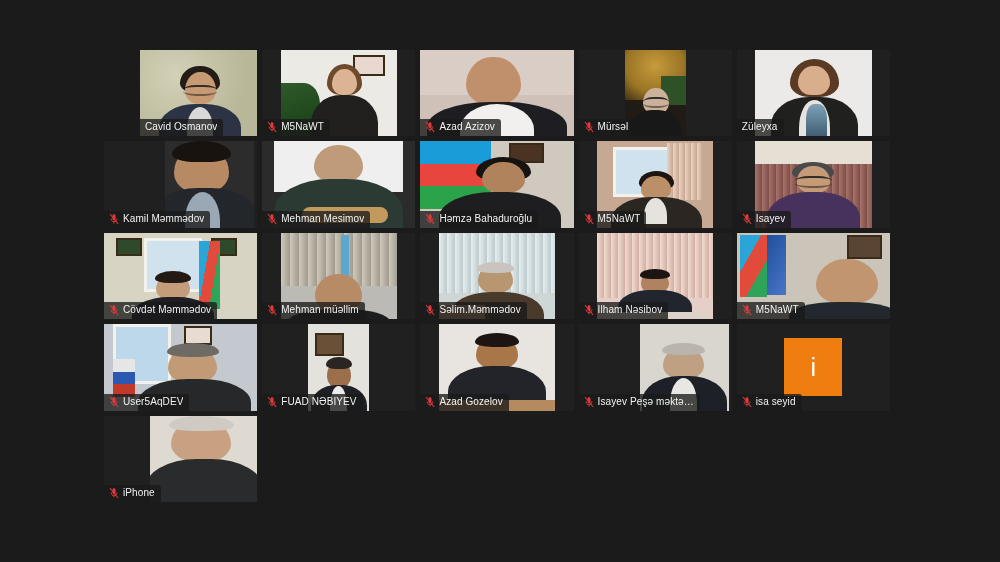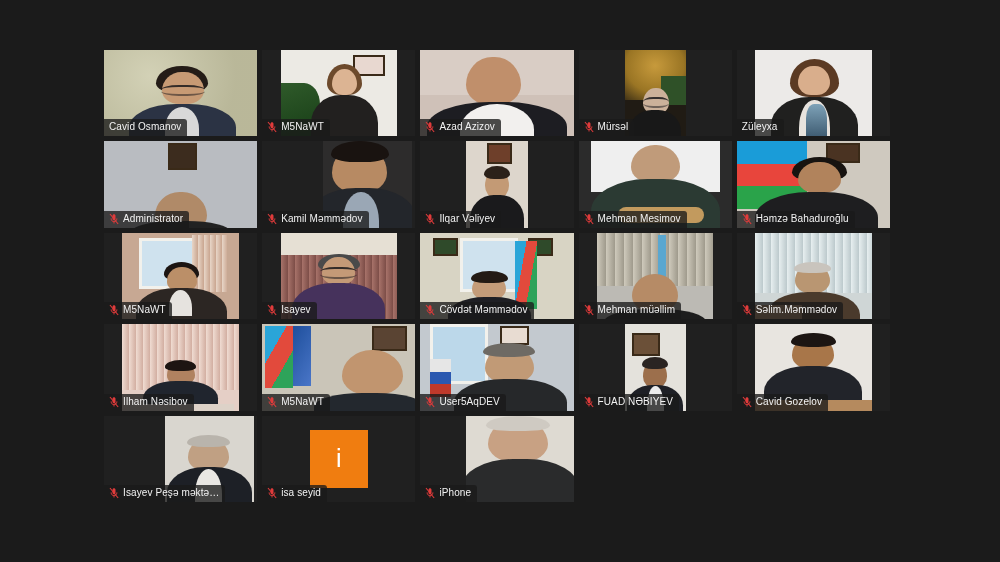--- a/index.html
+++ b/index.html
@@ -32,20 +32,21 @@
   }
   .tile {
     position: relative;
     background: #202020;
     overflow: hidden;
   }
   .tile.active {
     outline: 2px solid #e8f06a;
     outline-offset: -2px;
     box-shadow: inset 0 0 0 4px #7ee627;
+    margin-left: 36px;
   }
   .video {
     position: absolute;
     top: 0;
     bottom: 0;
     overflow: hidden;
   }
   .video.full { left: 0; right: 0; }
   .video.centerw { left: 12%; right: 12%; }
   .video.rightw { left: 30%; right: 0; }
@@ -223,37 +224,20 @@
         <div class="head" style="left:37%;top:18%;width:27%;height:34%;background:#d9ae8c"></div>
         <div class="torso" style="left:14%;top:54%;width:74%;height:52%;background:#20201f"></div>
         <div class="shirt" style="left:38%;top:58%;width:26%;height:46%;background:#e7e3de"></div>
         <div class="bg" style="left:44%;top:62%;width:18%;height:40%;background:linear-gradient(180deg,#7ea2b8,#3d5a70);border-radius:40% 40% 0 0"></div>
       </div>
       <div class="namebar">
         <span class="label">Züleyxa</span>
       </div>
     </div>
 
-    <div class="tile">
-      <div class="video full">
-        <div class="bg" style="background:#b9bcc1"></div>
-        <div class="pic-frame" style="left:42%;top:2%;width:16%;height:26%;background:#3c2c1e"></div>
-        <div class="head" style="left:33%;top:58%;width:34%;height:48%;background:#b08a68"></div>
-        <div class="torso" style="left:18%;top:92%;width:64%;height:20%;background:#222"></div>
-      </div>
-      <div class="namebar">
-        <svg class="mic-muted" viewBox="0 0 12 14">
-            <path d="M6 1.2c-1 0-1.8.8-1.8 1.8v3.6c0 1 .8 1.8 1.8 1.8s1.8-.8 1.8-1.8V3c0-1-.8-1.8-1.8-1.8z" fill="#e03b3b"></path>
-            <path d="M2.6 6.2v.6c0 1.9 1.5 3.4 3.4 3.4s3.4-1.5 3.4-3.4v-.6" stroke="#e03b3b" stroke-width="1.1" fill="none"></path>
-            <path d="M6 10.2v2.2" stroke="#e03b3b" stroke-width="1.1"></path>
-            <path d="M1.2 1L11 13" stroke="#e03b3b" stroke-width="1.3"></path>
-          </svg>
-        <span class="label">Administrator</span>
-      </div>
-    </div>
 
     <div class="tile">
       <div class="video rnarrow">
         <div class="bg" style="background:#2d2c2c"></div>
         <div class="head" style="left:10%;top:4%;width:62%;height:56%;background:#b78a63"></div>
         <div class="hair" style="left:8%;top:0%;width:66%;height:24%;background:#191310"></div>
         <div class="torso" style="left:-16%;top:54%;width:120%;height:56%;background:#23262b"></div>
         <div class="shirt" style="left:22%;top:58%;width:40%;height:48%;background:#9aa7b5"></div>
       </div>
       <div class="namebar">
@@ -261,38 +245,20 @@
             <path d="M6 1.2c-1 0-1.8.8-1.8 1.8v3.6c0 1 .8 1.8 1.8 1.8s1.8-.8 1.8-1.8V3c0-1-.8-1.8-1.8-1.8z" fill="#e03b3b"></path>
             <path d="M2.6 6.2v.6c0 1.9 1.5 3.4 3.4 3.4s3.4-1.5 3.4-3.4v-.6" stroke="#e03b3b" stroke-width="1.1" fill="none"></path>
             <path d="M6 10.2v2.2" stroke="#e03b3b" stroke-width="1.1"></path>
             <path d="M1.2 1L11 13" stroke="#e03b3b" stroke-width="1.3"></path>
           </svg>
         <span class="label">Kamil Məmmədov</span>
       </div>
     </div>
 
 
-    <div class="tile">
-      <div class="video narrow">
-        <div class="bg" style="background:#ddd6cc"></div>
-        <div class="pic-frame" style="left:34%;top:2%;width:34%;height:20%;background:#6e3f2a"></div>
-        <div class="head" style="left:30%;top:32%;width:40%;height:34%;background:#c39a75"></div>
-        <div class="hair" style="left:28%;top:28%;width:44%;height:16%;background:#2b2119"></div>
-        <div class="torso" style="left:6%;top:62%;width:88%;height:44%;background:#1a1a1c"></div>
-      </div>
-      <div class="namebar">
-        <svg class="mic-muted" viewBox="0 0 12 14">
-            <path d="M6 1.2c-1 0-1.8.8-1.8 1.8v3.6c0 1 .8 1.8 1.8 1.8s1.8-.8 1.8-1.8V3c0-1-.8-1.8-1.8-1.8z" fill="#e03b3b"></path>
-            <path d="M2.6 6.2v.6c0 1.9 1.5 3.4 3.4 3.4s3.4-1.5 3.4-3.4v-.6" stroke="#e03b3b" stroke-width="1.1" fill="none"></path>
-            <path d="M6 10.2v2.2" stroke="#e03b3b" stroke-width="1.1"></path>
-            <path d="M1.2 1L11 13" stroke="#e03b3b" stroke-width="1.3"></path>
-          </svg>
-        <span class="label">İlqar Vəliyev</span>
-      </div>
-    </div>
 
     <div class="tile">
       <div class="video full">
         <div class="bg" style="background:#2b2b2b"></div>
         <div class="bg" style="left:8%;top:0;width:84%;height:58%;background:#efefef"></div>
         <div class="head" style="left:34%;top:4%;width:32%;height:44%;background:#c09b7a"></div>
         <div class="torso" style="left:8%;top:44%;width:84%;height:60%;background:#2b3a33"></div>
         <div class="bg" style="left:26%;top:76%;width:56%;height:18%;background:#c29a5e;border-radius:10px"></div>
       </div>
       <div class="namebar">
@@ -523,21 +489,21 @@
         <div class="torso" style="left:8%;top:48%;width:84%;height:48%;background:#22242a"></div>
         <div class="bg" style="left:0;top:88%;width:100%;height:18%;background:#b58a5e"></div>
       </div>
       <div class="namebar">
         <svg class="mic-muted" viewBox="0 0 12 14">
             <path d="M6 1.2c-1 0-1.8.8-1.8 1.8v3.6c0 1 .8 1.8 1.8 1.8s1.8-.8 1.8-1.8V3c0-1-.8-1.8-1.8-1.8z" fill="#e03b3b"></path>
             <path d="M2.6 6.2v.6c0 1.9 1.5 3.4 3.4 3.4s3.4-1.5 3.4-3.4v-.6" stroke="#e03b3b" stroke-width="1.1" fill="none"></path>
             <path d="M6 10.2v2.2" stroke="#e03b3b" stroke-width="1.1"></path>
             <path d="M1.2 1L11 13" stroke="#e03b3b" stroke-width="1.3"></path>
           </svg>
-        <span class="label">Cavid Gozelov</span>
+        <span class="label">Azad Gozelov</span>
       </div>
     </div>
 
     <div class="tile">
       <div class="video rnarrow">
         <div class="bg" style="background:#d9d6cf"></div>
         <div class="head" style="left:26%;top:26%;width:46%;height:38%;background:#c0a083"></div>
         <div class="hair" style="left:25%;top:22%;width:48%;height:14%;background:#b9b4ac"></div>
         <div class="torso" style="left:2%;top:60%;width:96%;height:48%;background:#1d2026"></div>
         <div class="shirt" style="left:34%;top:62%;width:30%;height:42%;background:#e9e7e3"></div>

